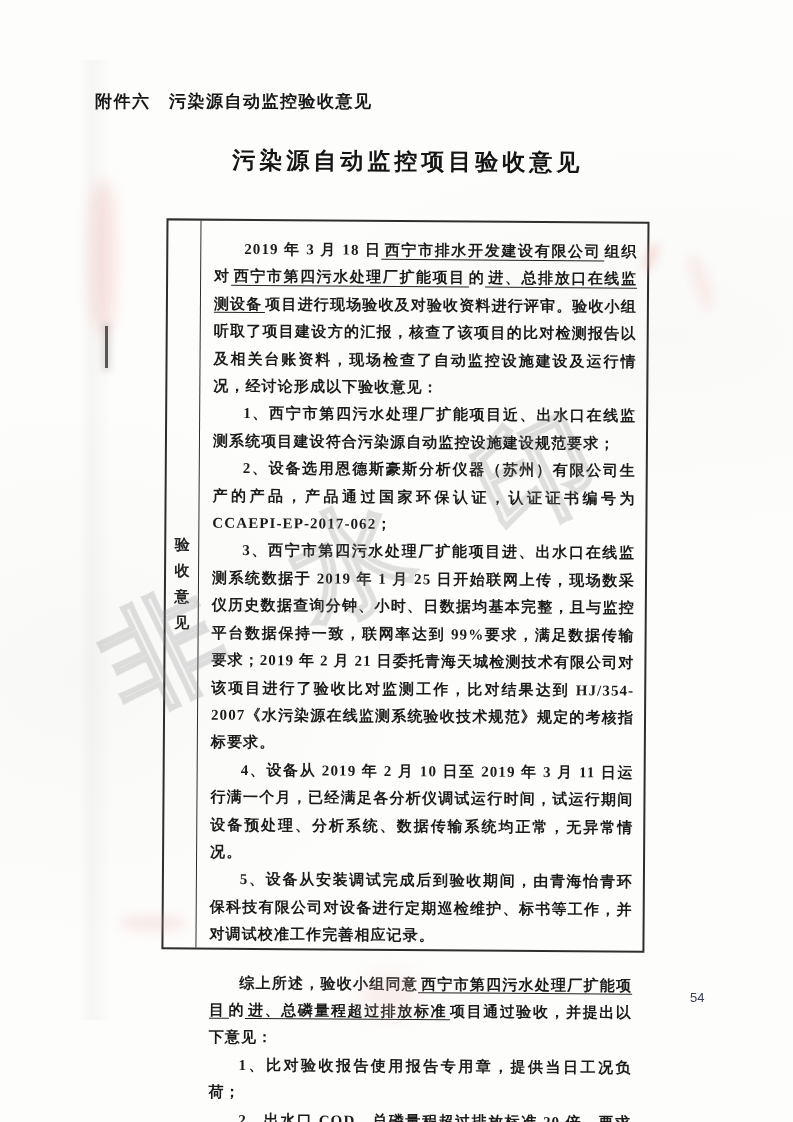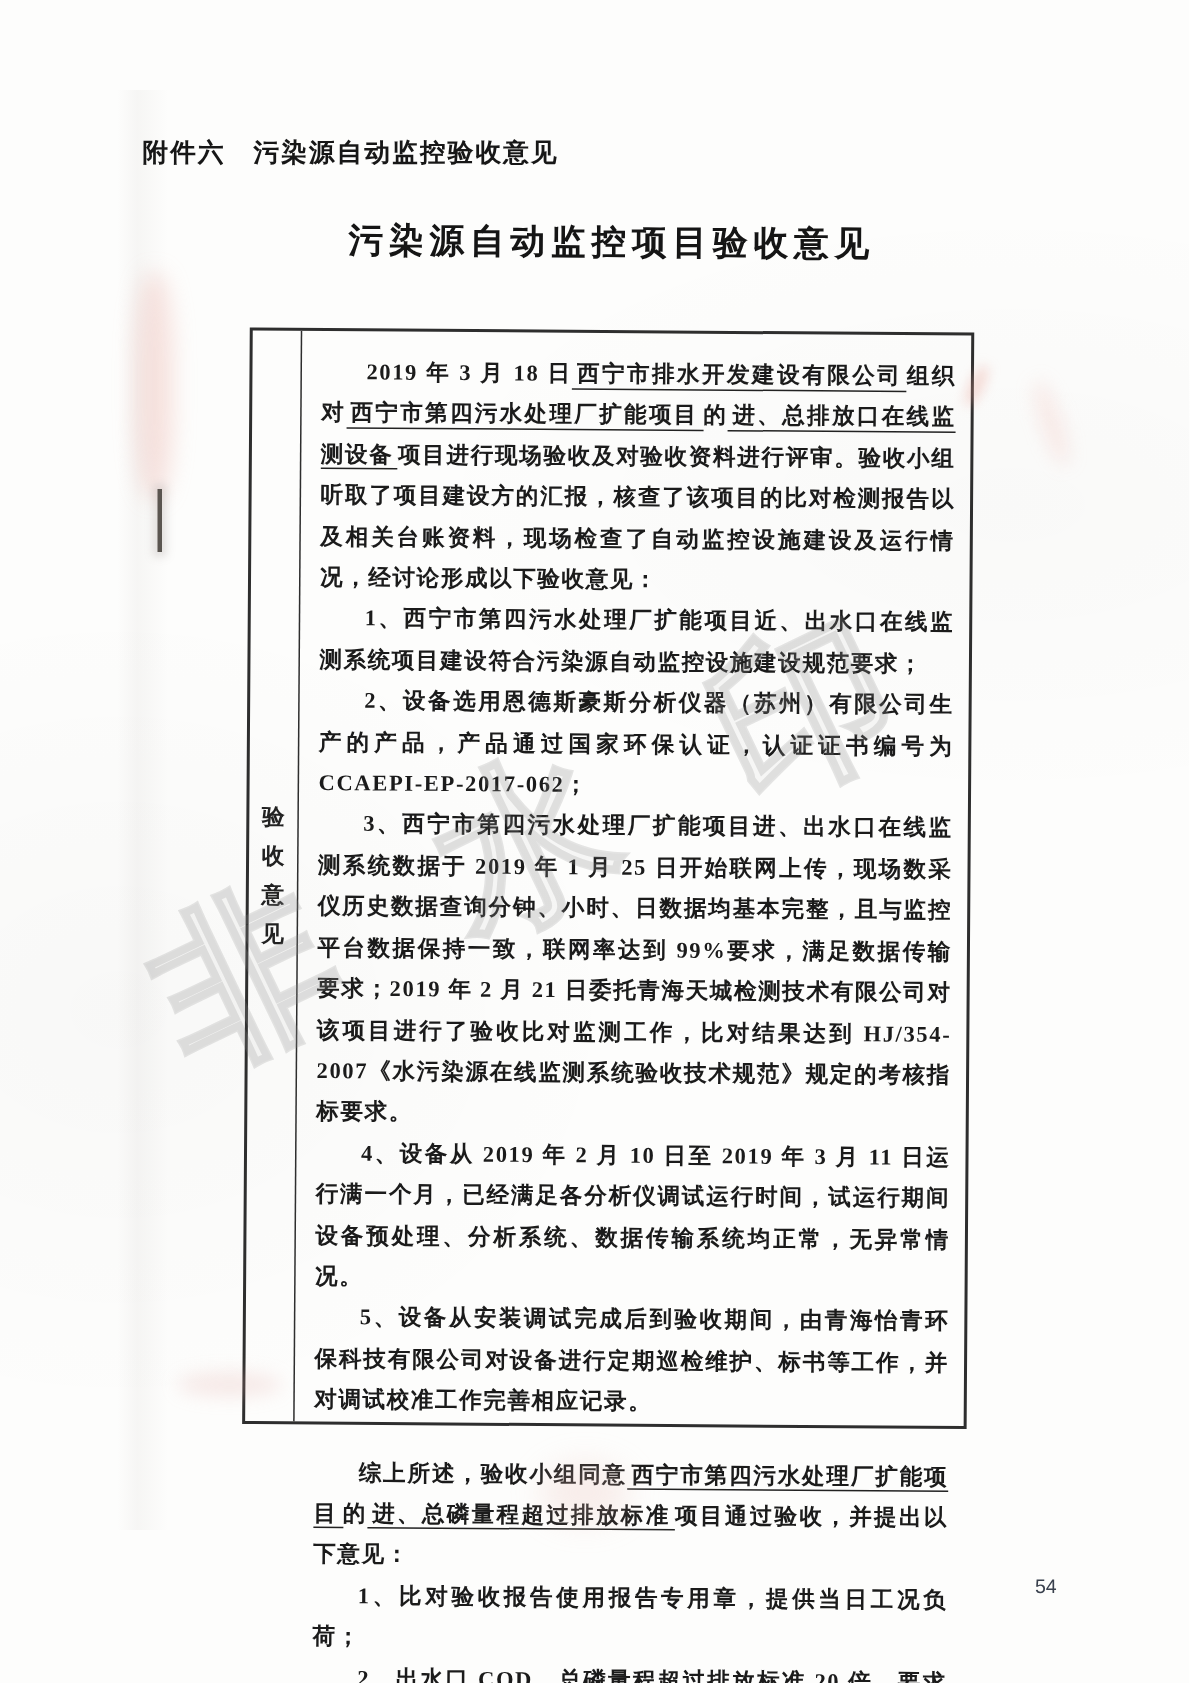--- a/index.html
+++ b/index.html
@@ -61,21 +61,21 @@
     color: #1b1b1b;
     text-align: justify;
   }
   .para { text-indent: 2em; }
   .u {
     border-bottom: 1.5px solid #222;
     padding: 0 3px 0.5px 3px;
   }
   .conclusion { margin-top: 21px; }
   .page-number {
-    position: absolute; left: 690px; top: 1050px;
+    position: absolute; left: 690px; top: 990px;
     font-size: 13px; color: #39404d;
     font-family: "Liberation Sans", "DejaVu Sans", sans-serif;
   }
   
   .watermark {
     position: absolute; left: 112px; top: 600px; width: 720px;
     transform: rotate(-26deg); transform-origin: left center;
     font-size: 118px; font-weight: 700;
     letter-spacing: 88px; white-space: nowrap;
     color: rgba(135,135,135,0.06);

